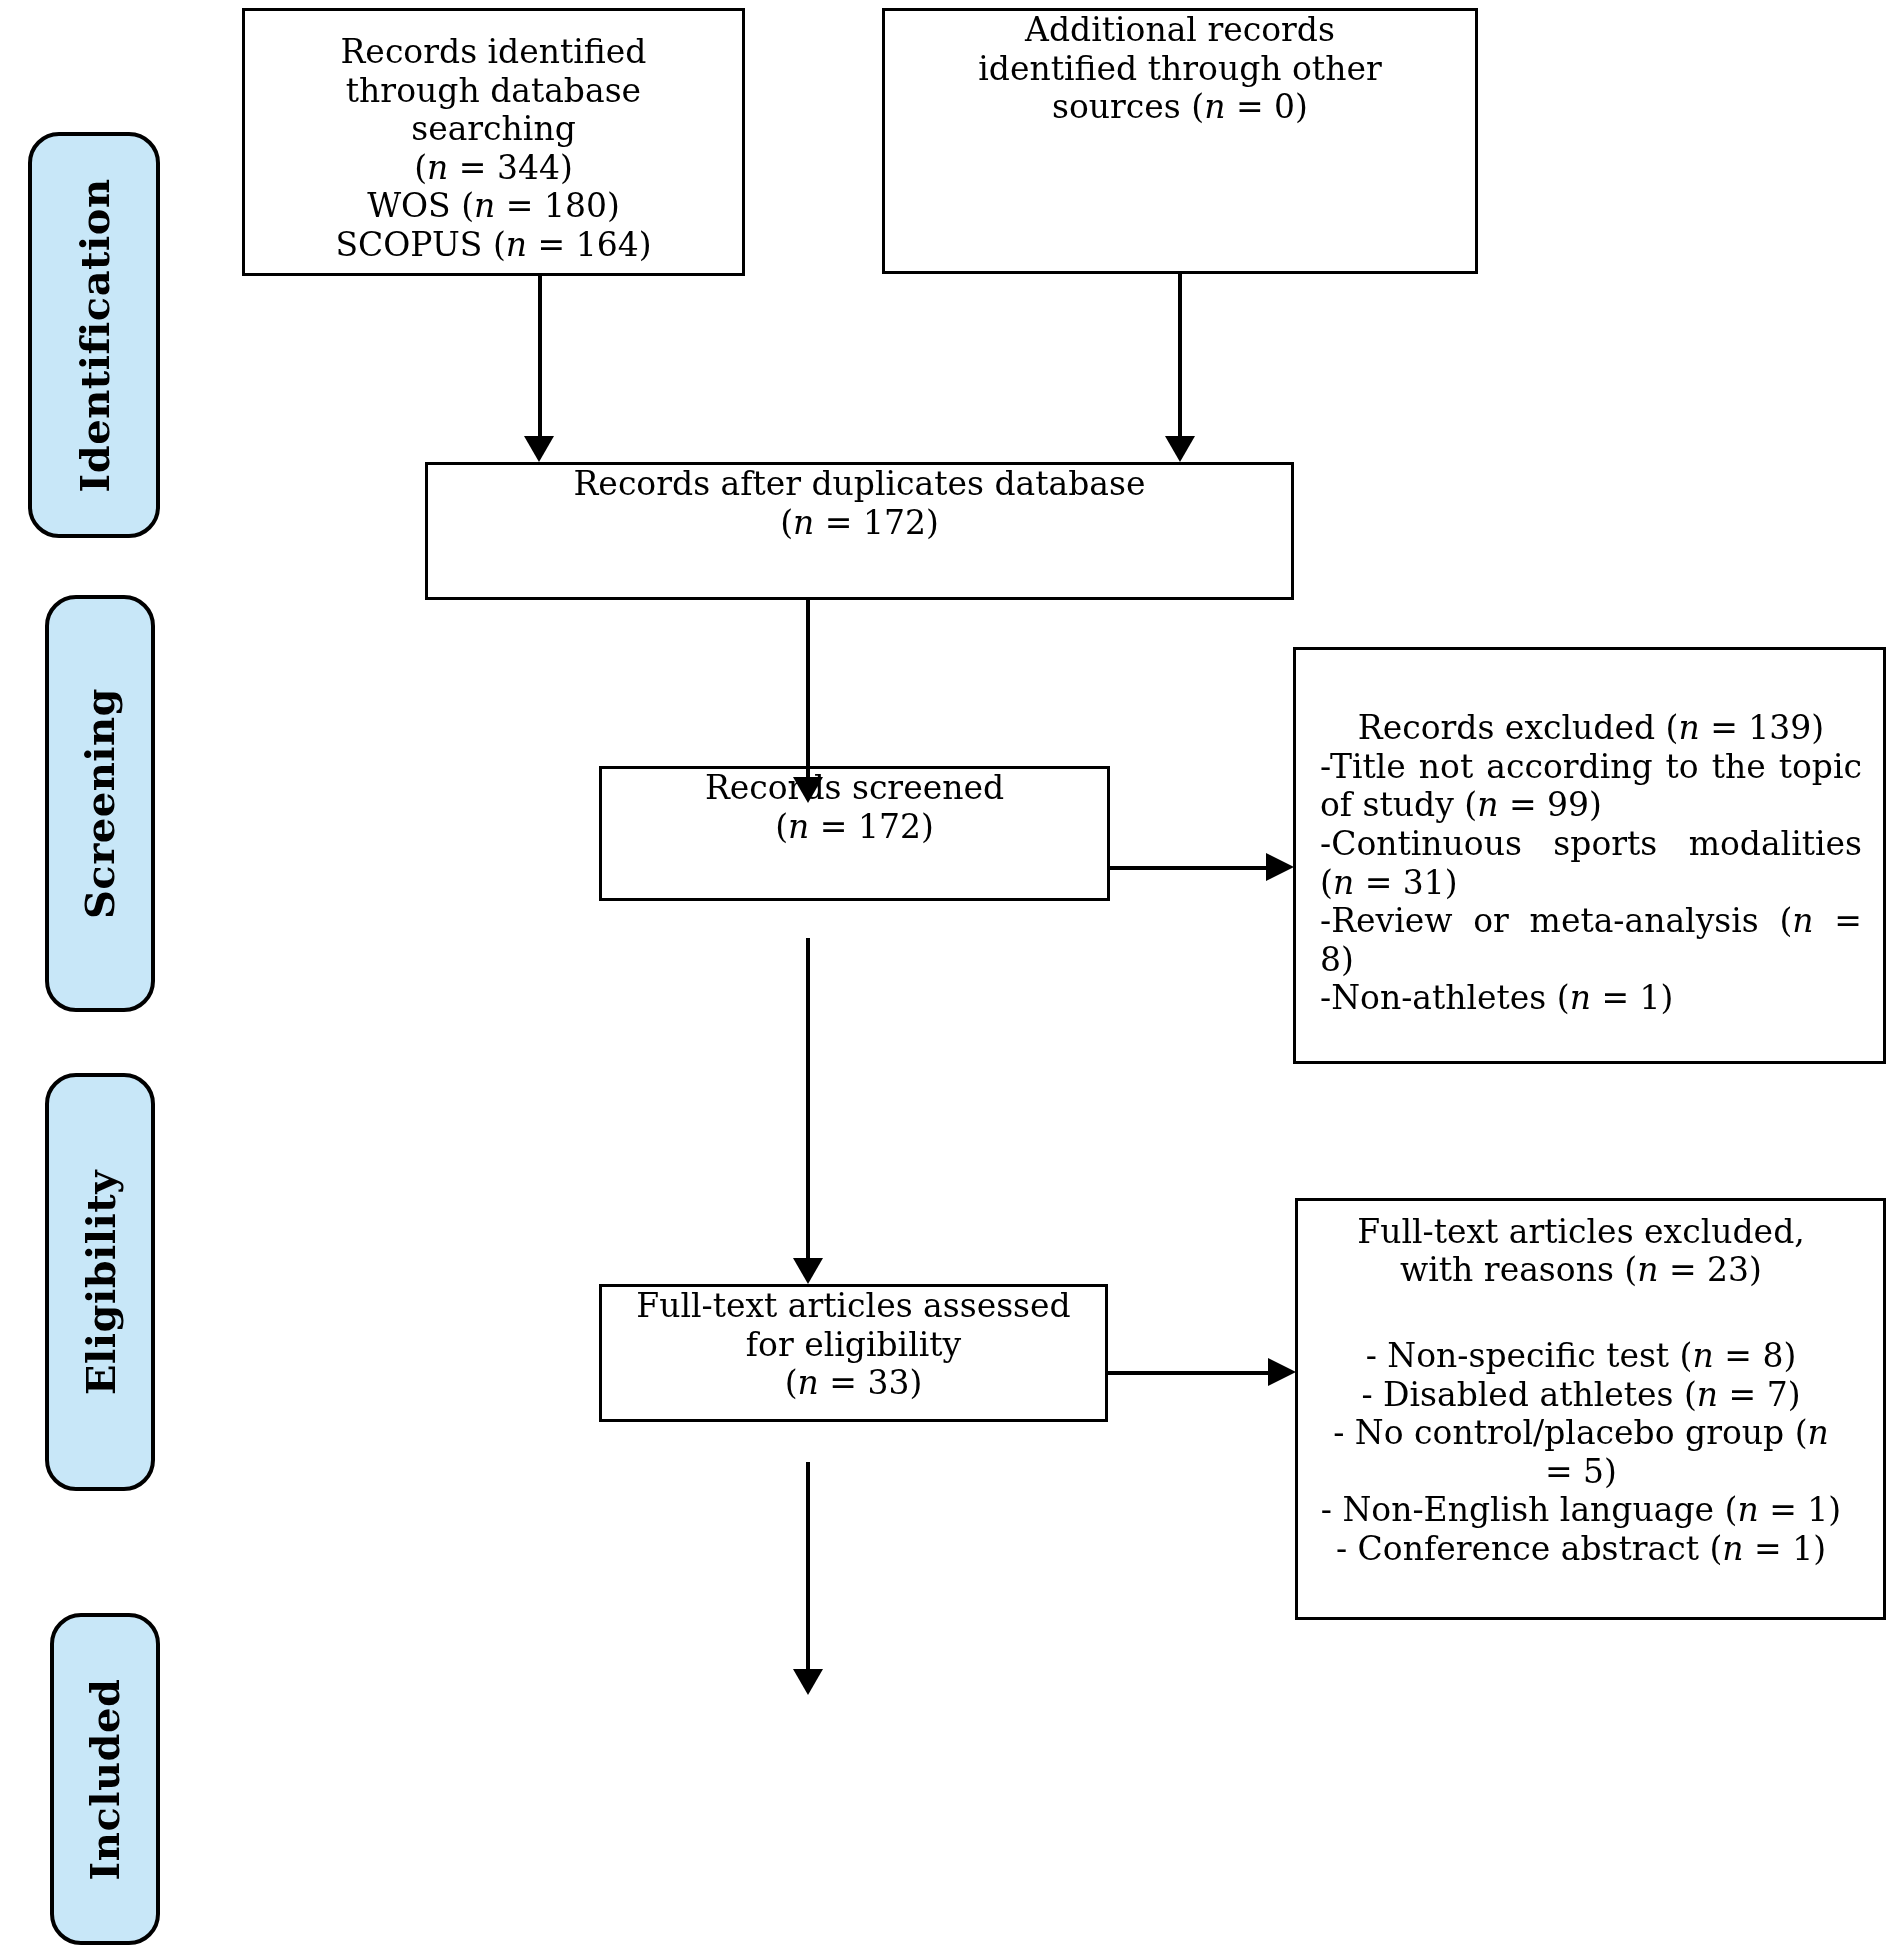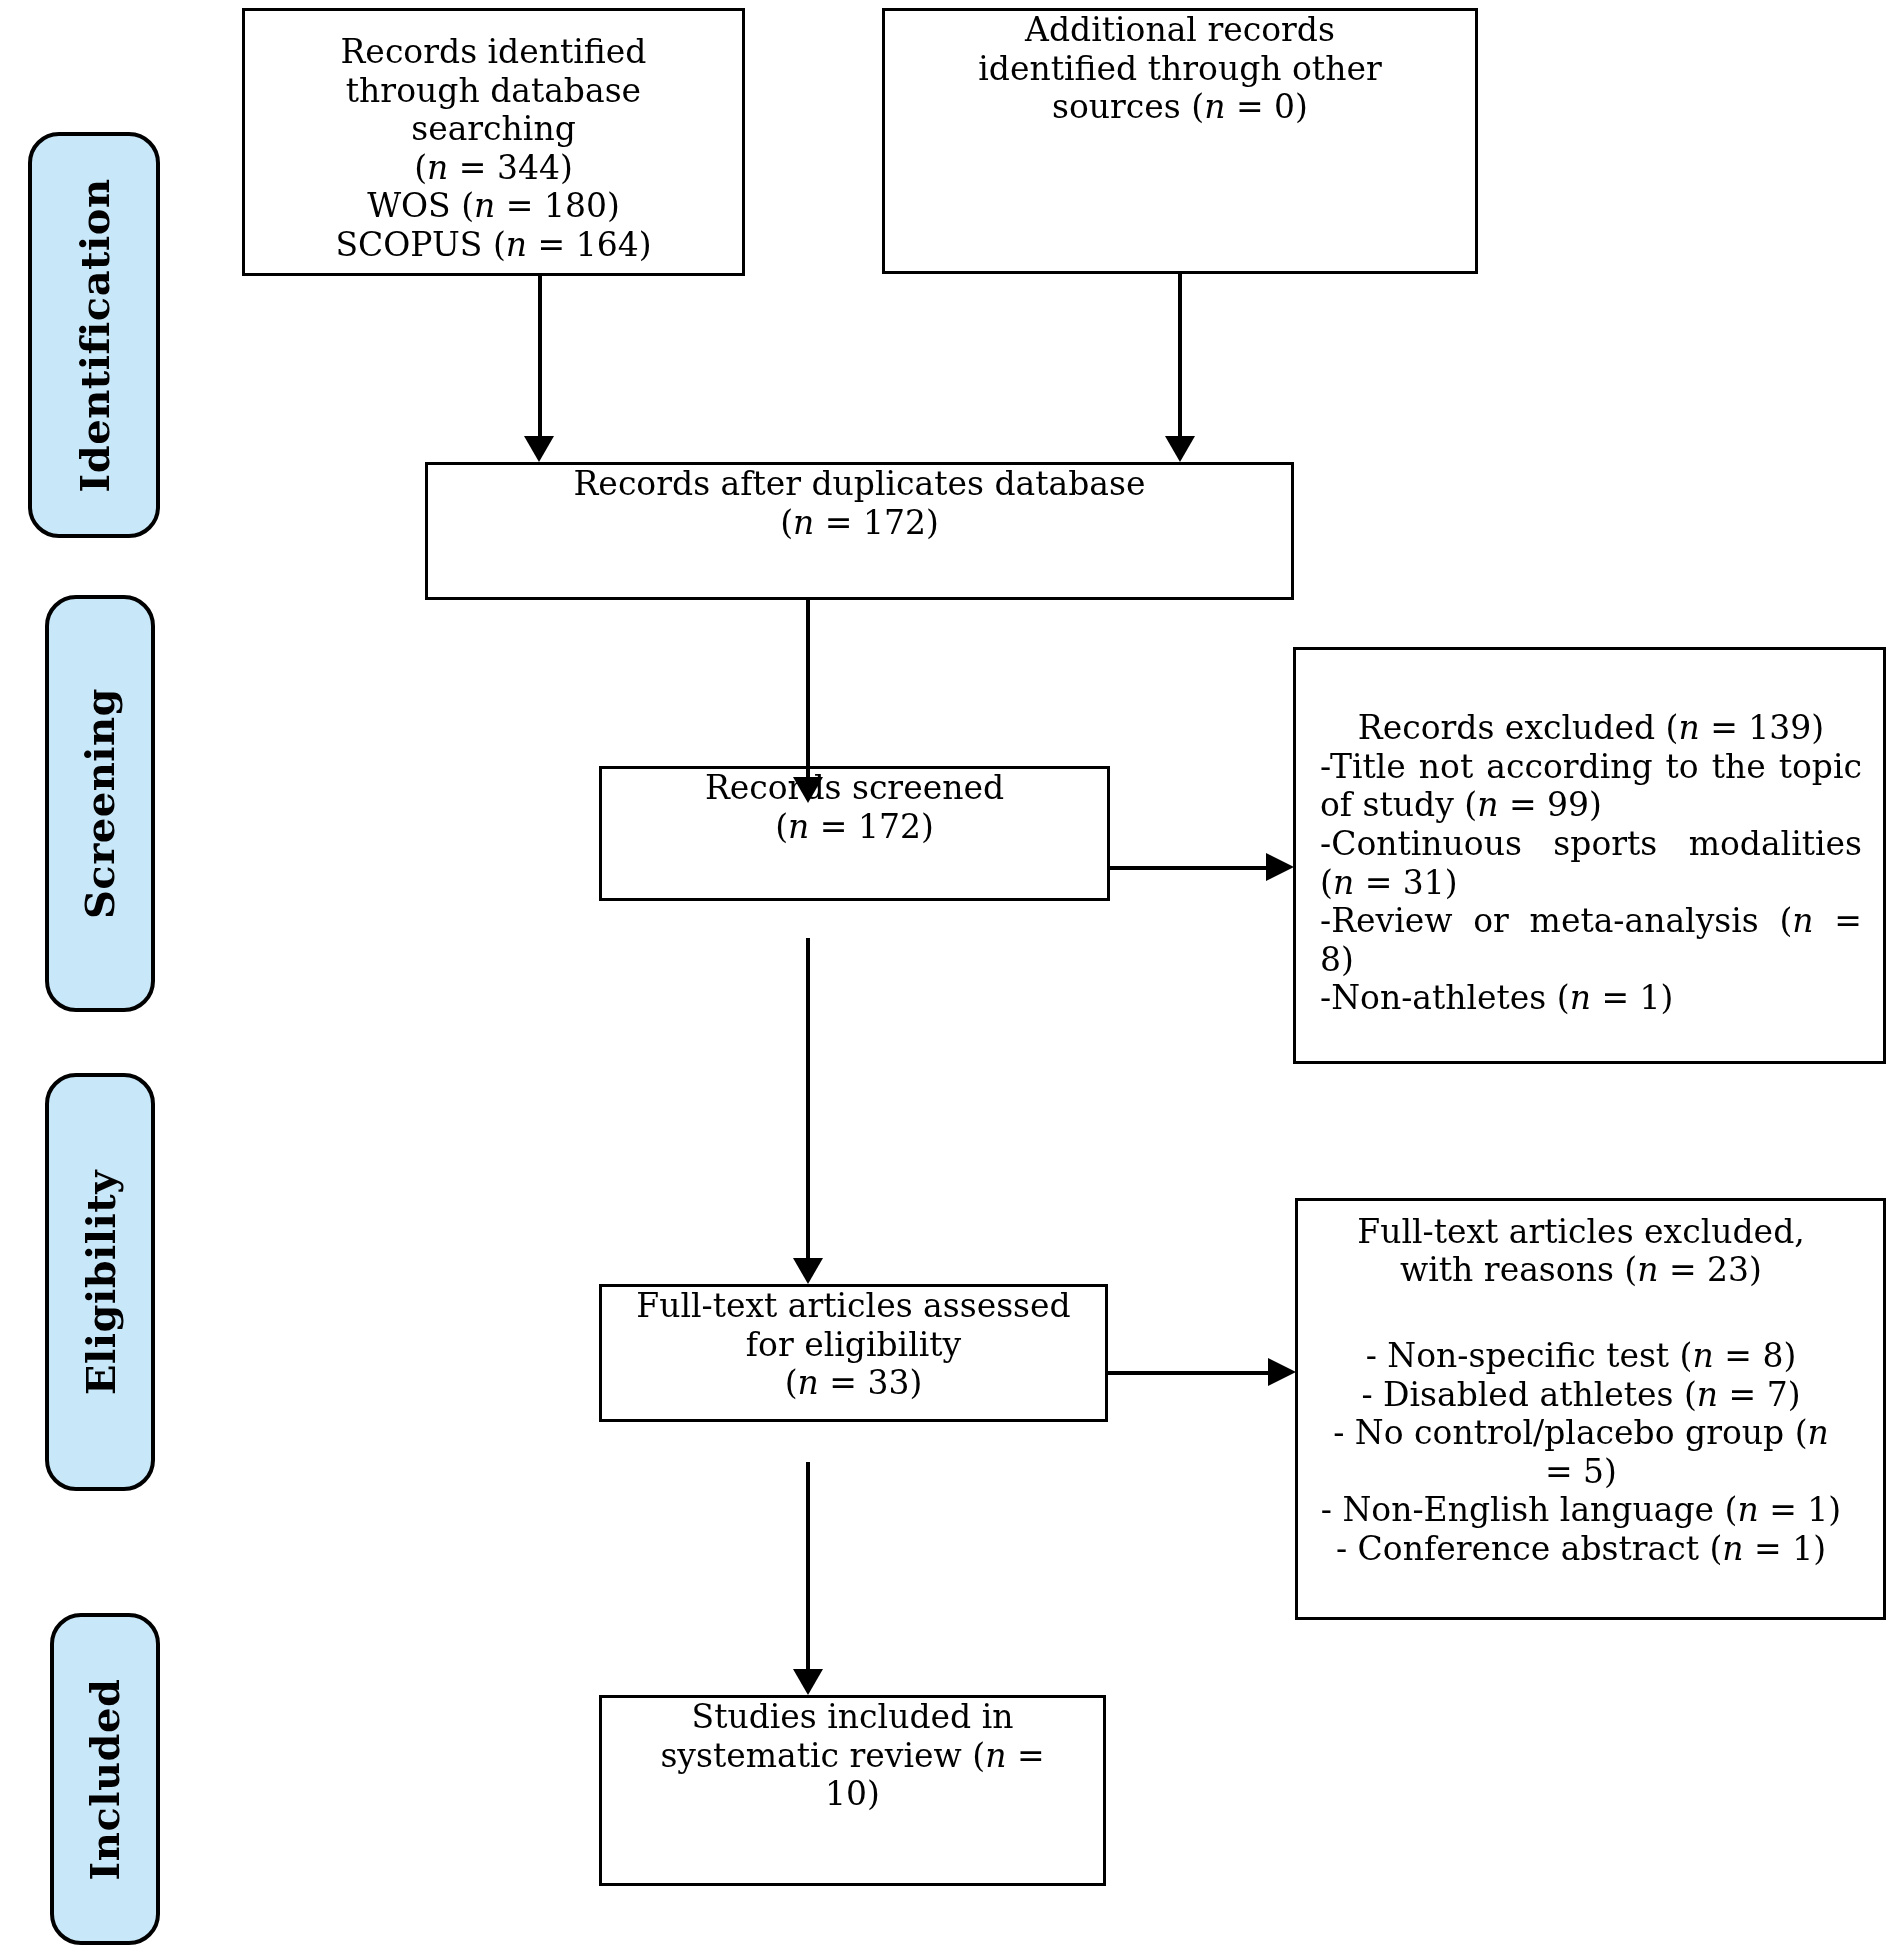--- a/index.html
+++ b/index.html
@@ -148,23 +148,20 @@
       <div class="para">(<i>n</i> = 33)</div>
     </div>
   <div class="box" id="box-g">
       <div class="para">Full-text articles excluded, with reasons (<i>n</i> = 23)</div>
       <div class="para">- Non-specific test (<i>n</i> = 8)</div>
       <div class="para">- Disabled athletes (<i>n</i> = 7)</div>
       <div class="para">- No control/placebo group (<i>n</i> = 5)</div>
       <div class="para">- Non-English language (<i>n</i> = 1)</div>
       <div class="para">- Conference abstract (<i>n</i> = 1)</div>
     </div>
-  <div class="box" id="box-h">
-      <div class="para">Studies included in systematic review (<i>n</i> = 10)</div>
-    </div>
 
   <div class="vline" id="line-a-c"></div>
   <div class="arrow-down" id="head-a-c"></div>
 
   <div class="vline" id="line-b-c"></div>
   <div class="arrow-down" id="head-b-c"></div>
 
   <div class="vline" id="line-c-d"></div>
   <div class="arrow-down" id="head-c-d"></div>
 

